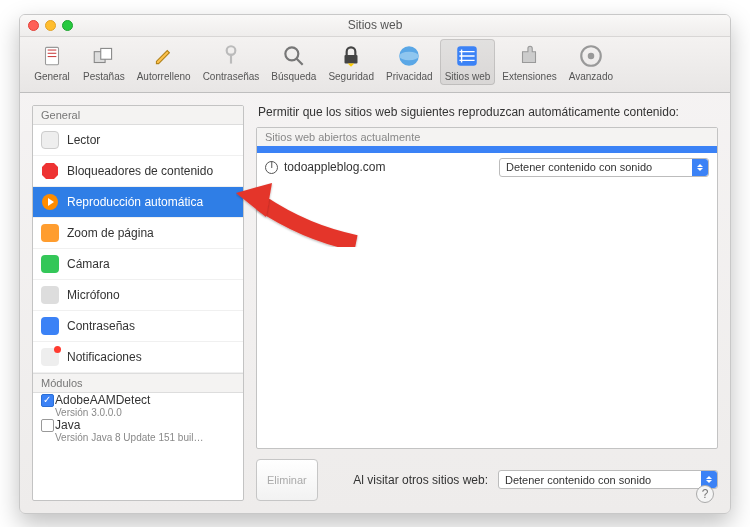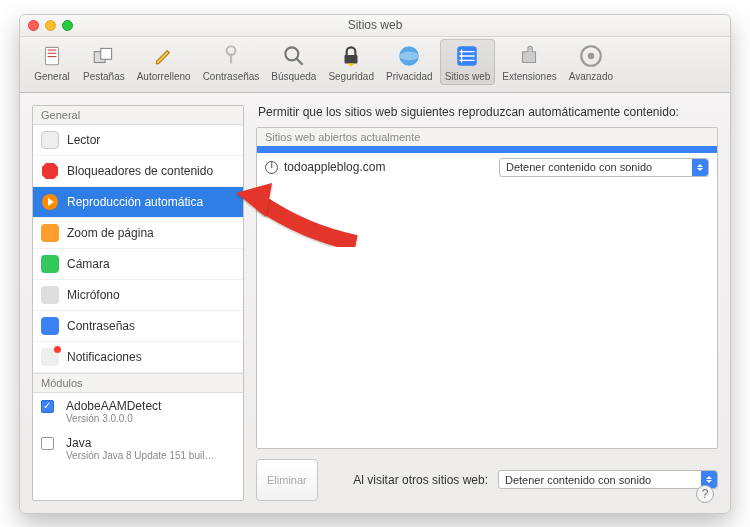--- a/index.html
+++ b/index.html
@@ -68,21 +68,21 @@
   .section-header:first-child{border-top:none;}
   .sb-item {
     display:flex; align-items:center; gap:8px;
     padding: 6px 8px; font-size:12px; color:#333;
     border-bottom:1px solid #f0f0f0;
     position:relative;
   }
   .sb-item.selected { background:#2f7ee6; color:#fff; }
   .sb-icon { width:18px; height:18px; flex:none; border-radius:4px; position:relative;}
   .badge { position:absolute; top:-2px; right:-2px; width:7px; height:7px; border-radius:50%; background:#ff3b30;}
-  .mod-item { display:flex; align-items:flex-start; gap:12px; padding:6px 8px;}
+  .mod-item { display:flex; align-items:flex-start; gap:1px; padding:0 8px;}
   .mod-item .cb { width:13px; height:13px; border:1px solid #999; border-radius:2px; margin-top:1px; position:relative;}
   .mod-item .cb.checked { background:#3b82f6; border-color:#2b6fd6;}
   .mod-item .cb.checked::after{content:"✓"; color:#fff; font-size:10px; position:absolute; top:-1px; left:1px;}
   .mod-item .mt { font-size:12px; color:#333; line-height:1.2;}
   .mod-item .mv { font-size:10px; color:#888;}
   .main {
     flex:1; display:flex; flex-direction:column;
   }
   .main-head {
     font-size:12px; color:#333; margin-bottom:8px; padding-left:2px;

